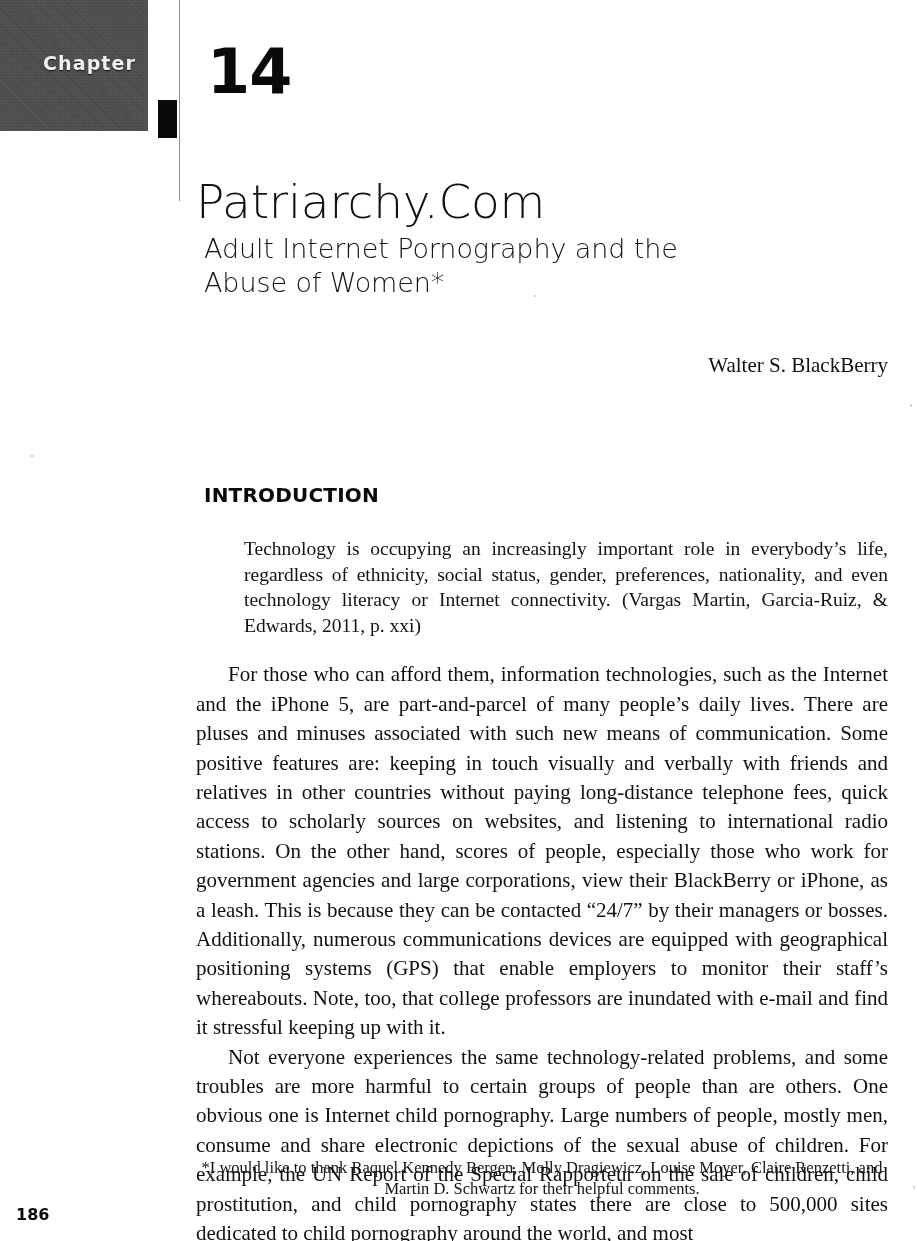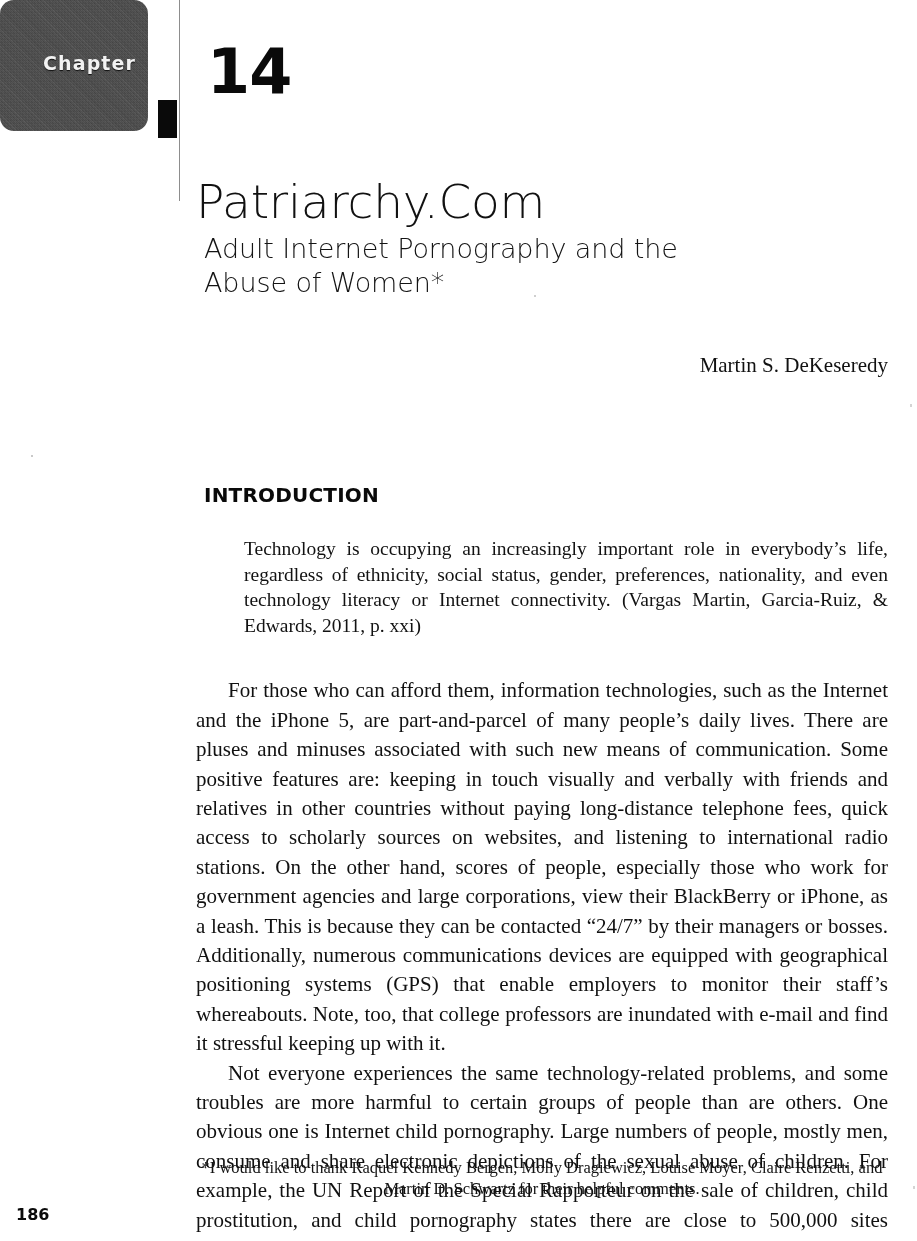--- a/index.html
+++ b/index.html
@@ -30,21 +30,20 @@
     left: 0;
     top: 0;
     width: 148px;
     height: 131px;
     background-color: #474747;
     background-image:
       repeating-linear-gradient(0deg,   rgba(255,255,255,0.16) 0px, rgba(0,0,0,0.22) 1px, rgba(255,255,255,0.10) 2px, rgba(0,0,0,0.16) 3px),
       repeating-linear-gradient(90deg,  rgba(255,255,255,0.14) 0px, rgba(0,0,0,0.20) 1px, rgba(255,255,255,0.08) 2px, rgba(0,0,0,0.14) 3px),
       repeating-linear-gradient(45deg,  rgba(255,255,255,0.10) 0px, rgba(0,0,0,0.12) 1px, rgba(255,255,255,0.06) 2px, rgba(0,0,0,0.10) 3px);
     overflow: hidden;
-    border-radius: 14px;
   }
   #chapter-box-label {
     position: absolute;
     right: 12px;
     top: 52px;
     color: #f2f2f2;
     font-family: "DejaVu Sans", sans-serif;
     font-size: 19px;
     font-weight: bold;
     letter-spacing: 1.1px;
@@ -150,21 +149,21 @@
     margin: 0;
     font-family: "Liberation Serif", serif;
     font-size: 21px;
     line-height: 29.4px;
     text-align: justify;
     text-indent: 32px;
     color: #111111;
     -webkit-hyphens: none;
     hyphens: none;
   }
-  #para-1 { margin-top: 38px; }
+  #para-1 { margin-top: 22px; }
   #para-2 { margin-top: 0px; }
 
   
   #footnote-rule {
     position: absolute;
     left: 196px;
     top: 1146px;
     width: 0px;
     height: 1px;
     background: #bbbbbb;
@@ -211,21 +210,21 @@
   <div id="chapter-number">14</div>
 </div>
 
 <h1 id="chapter-title">Patriarchy.Com</h1>
 
 <div id="chapter-subtitle">
   <span class="sub-line">Adult Internet Pornography and the</span>
   <span class="sub-line">Abuse of Women*</span>
 </div>
 
-<div id="chapter-author">Martin S. DeKeseredy</div>
+<div id="chapter-author">Walter S. BlackBerry</div>
 
 <div class="speck" style="left:31px; top:455px;"></div>
 <div class="speck" style="left:534px; top:295px; background:#cfcfcf;"></div>
 <div class="speck" style="left:910px; top:404px; background:#d4d4d4; height:3px;"></div>
 <div class="speck" style="left:913px; top:1186px; background:#d4d4d4; height:3px;"></div>
 
 <div id="content">
   <h2 id="section-heading">INTRODUCTION</h2>
   <blockquote id="epigraph">Technology is occupying an increasingly important role in everybody’s life, regardless of ethnicity, social status, gender, preferences, nationality, and even technology literacy or Internet connectivity. (Vargas Martin, Garcia-Ruiz, &amp; Edwards, 2011, p. xxi)</blockquote>
   <p class="body-para" id="para-1">For those who can afford them, information technologies, such as the Internet and the iPhone 5, are part-and-parcel of many people’s daily lives. There are pluses and minuses associated with such new means of communication. Some positive features are: keeping in touch visually and verbally with friends and relatives in other countries without paying long-distance telephone fees, quick access to scholarly sources on websites, and listening to international radio stations. On the other hand, scores of people, especially those who work for government agencies and large corporations, view their BlackBerry or iPhone, as a leash. This is because they can be contacted “24/7” by their managers or bosses. Additionally, numerous communications devices are equipped with geographical positioning systems (GPS) that enable employers to monitor their staff’s whereabouts. Note, too, that college professors are inundated with e-mail and find it stressful keeping up with it.</p>

